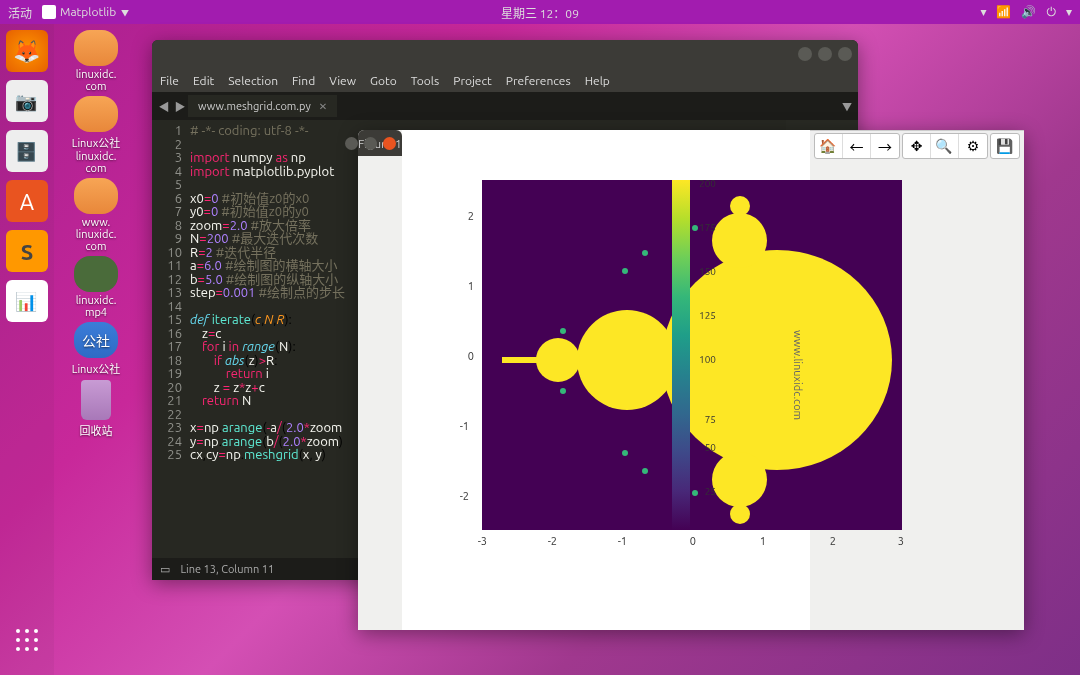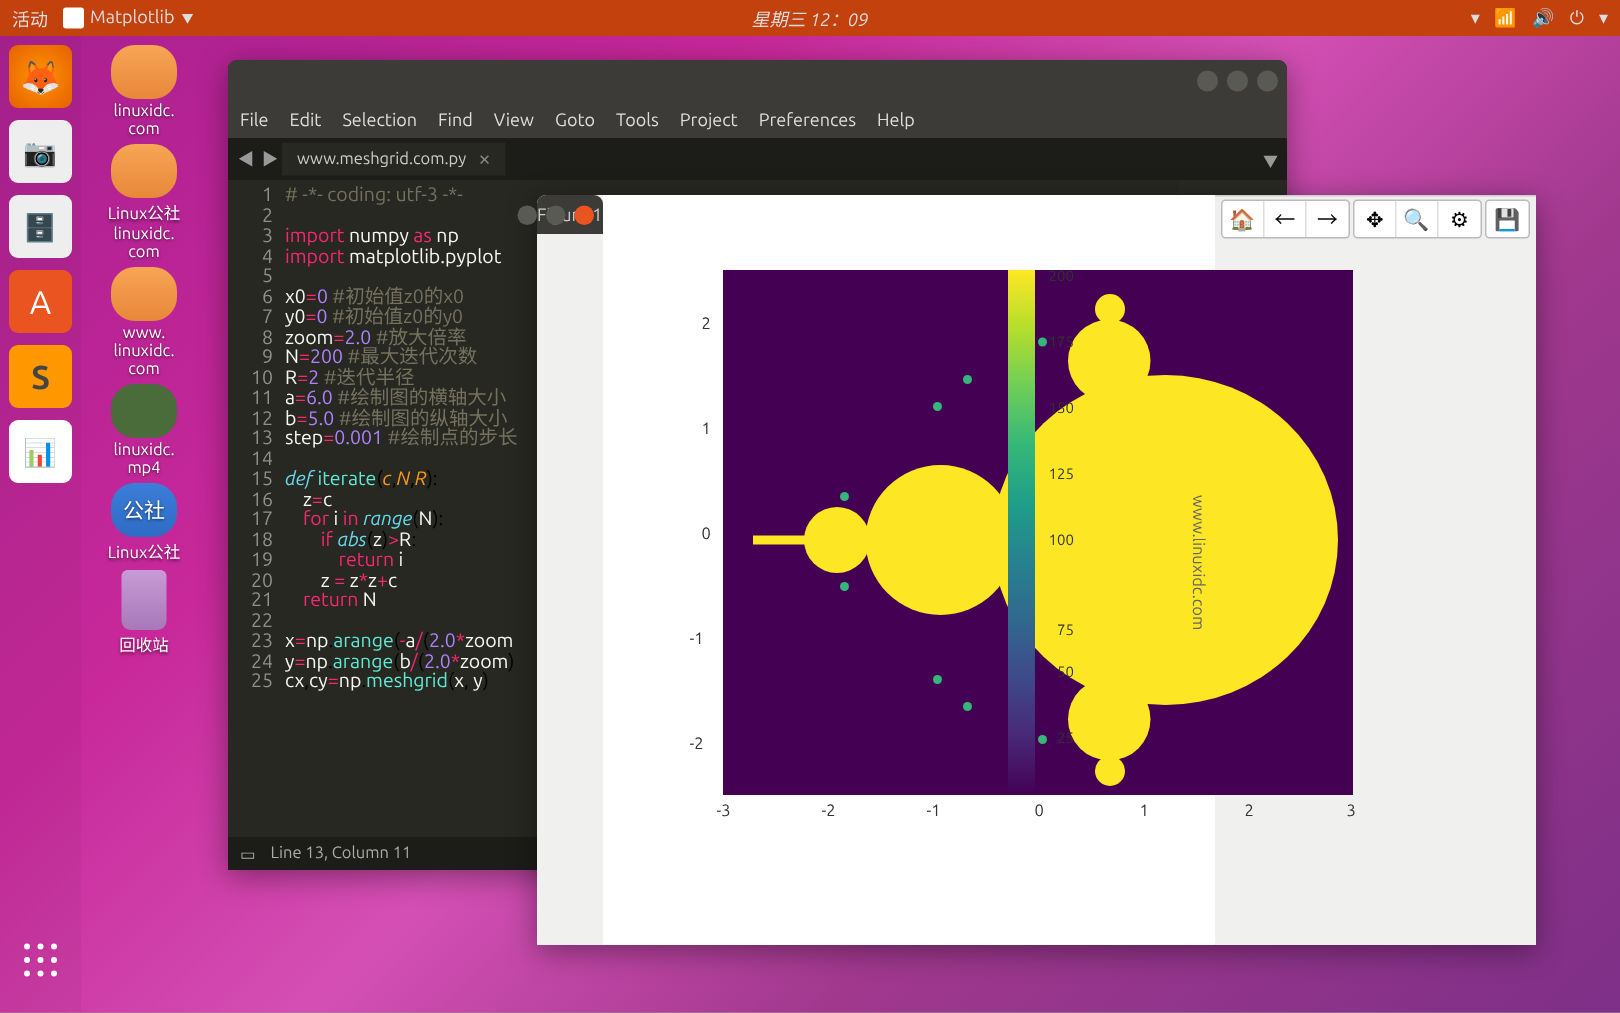--- a/index.html
+++ b/index.html
@@ -1,21 +1,21 @@
 <!DOCTYPE html>
 <html><head>
 <meta charset="utf-8">
 <style>
 * { margin:0; padding:0; box-sizing:border-box; font-family:"Ubuntu","Noto Sans CJK SC",sans-serif; }
 body { width:1080px; height:675px; background:linear-gradient(135deg,#a81f8f 0%,#c8289a 30%,#d44fb4 50%,#a0388e 70%,#7e2f87 100%); overflow:hidden; position:relative; }
 
 
-.topbar { height:24px; background:#c2410c; color:#ddd; display:flex; align-items:center; font-size:12px; padding:0 8px; justify-content:space-between;gap:29px; }
+.topbar { height:24px; background:#a21caf; color:#ddd; display:flex; align-items:center; font-size:12px; padding:0 8px; justify-content:space-between;gap:29px; }
 .topbar-left,.topbar-right { display:flex; align-items:center; gap:10px; }
-.topbar-center { position:absolute; left:50%; transform:translateX(-50%); color:#ddd;font-style:italic; }
+.topbar-center { position:absolute; left:50%; transform:translateX(-50%); color:#ddd; }
 .dropdown-arrow { font-size:8px; margin-left:2px; }
 
 
 .dock { position:absolute; left:0; top:24px; width:54px; height:calc(100% - 24px); background:rgba(40,30,35,0.05); display:flex; flex-direction:column; align-items:center; padding-top:6px; gap:8px; }
 .dock-item { width:42px; height:42px; border-radius:6px; display:flex; align-items:center; justify-content:center; font-size:22px; }
 .dock-firefox { background:radial-gradient(circle,#ff9500,#e66000); }
 .dock-files { background:#eee; }
 .dock-store { background:#e95420; }
 .dock-sublime { background:#ff9800; }
 .dock-matplotlib { background:#fff; }
@@ -181,21 +181,21 @@
     <div class="tab-arrow">◀</div>
     <div class="tab-arrow">▶</div>
     <div class="tab">
       <span>www.meshgrid.com.py</span>
       <span class="tab-close">✕</span>
     </div>
     <div class="tab-drop">▼</div>
   </div>
   <div class="editor">
     <div class="gutter" id="gutter">1<br>2<br>3<br>4<br>5<br>6<br>7<br>8<br>9<br>10<br>11<br>12<br>13<br>14<br>15<br>16<br>17<br>18<br>19<br>20<br>21<br>22<br>23<br>24<br>25<br></div>
-    <div class="code" id="code" style="white-space:pre"><span class="c"># -*- coding: utf-3 -*-</span>
+    <div class="code" id="code" style="white-space:pre"><span class="c"># -*- coding: utf-8 -*-</span>
 
 <span class="k">import</span> <span class="v">numpy</span> <span class="k">as</span> <span class="v">np</span>
 <span class="k">import</span> <span class="v">matplotlib.pyplot</span>
 
 <span class="v">x0</span><span class="o">=</span><span class="n">0</span> <span class="c">#初始值z0的x0</span>
 <span class="v">y0</span><span class="o">=</span><span class="n">0</span> <span class="c">#初始值z0的y0</span>
 <span class="v">zoom</span><span class="o">=</span><span class="n">2.0</span> <span class="c">#放大倍率</span>
 <span class="v">N</span><span class="o">=</span><span class="n">200</span> <span class="c">#最大迭代次数</span>
 <span class="v">R</span><span class="o">=</span><span class="n">2</span> <span class="c">#迭代半径</span>
 <span class="v">a</span><span class="o">=</span><span class="n">6.0</span> <span class="c">#绘制图的横轴大小</span>

